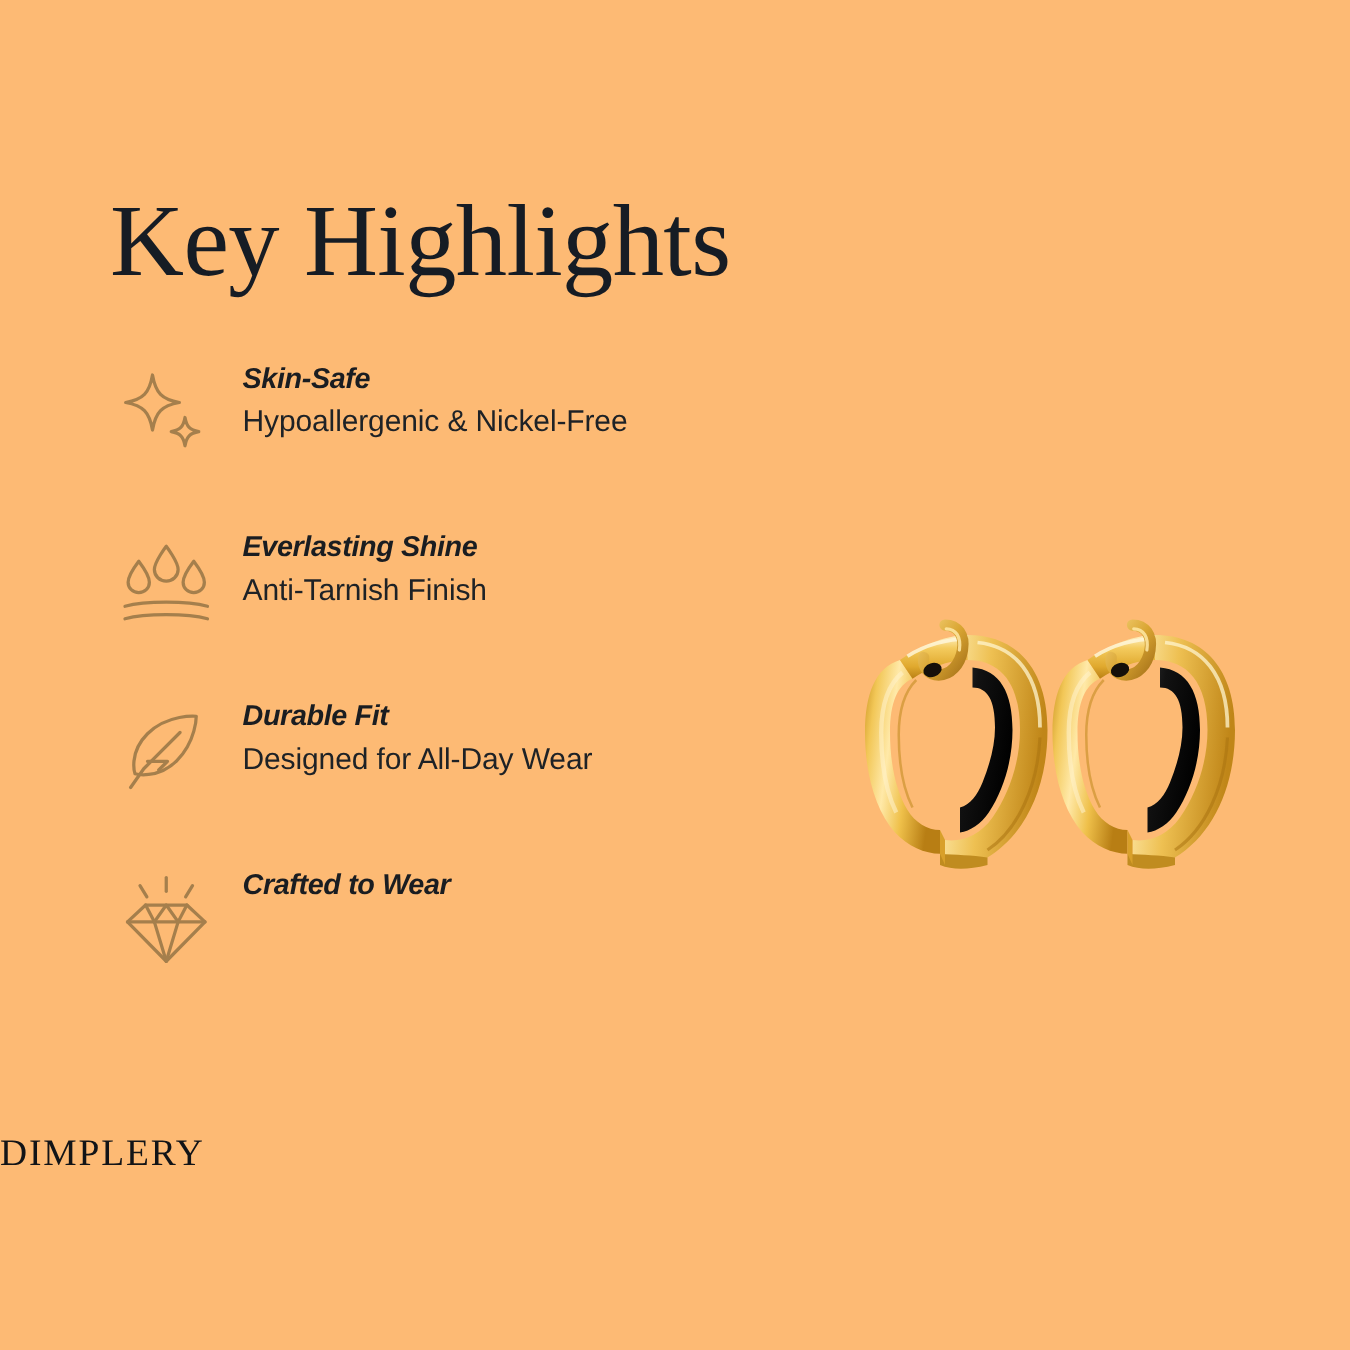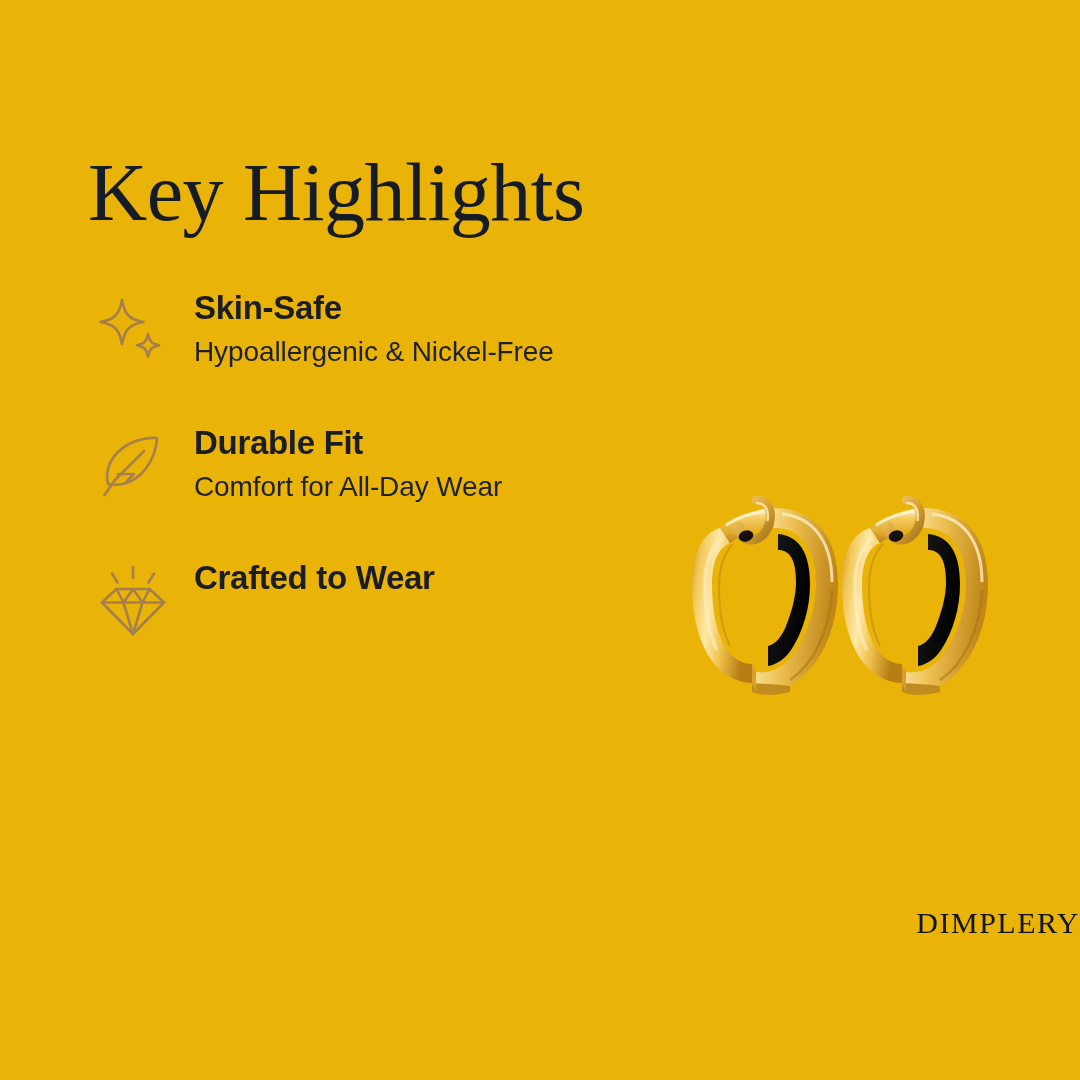--- a/index.html
+++ b/index.html
@@ -7,21 +7,21 @@
   html, body {
     width:1080px; height:1080px;
     background:#FEF9F5;
     font-family:"Liberation Sans", sans-serif;
     overflow:hidden;
   }
 
   #canvas {
     position:relative;
     width:1080px; height:1080px;
-    background:#eab308;
+    background:#fdba74;
   }
 
   
   .page-title {
     position:absolute;
     left:88px; top:152px;
     font-family:"Liberation Serif", serif;
     font-size:82px;
     font-weight:400;
     letter-spacing:-0.5px;
@@ -57,30 +57,31 @@
     display:block;
     overflow:visible;
   }
 
   .feature-text {
     flex:1 1 auto;
     padding-left:10px;
   }
 
   .feature-title {
-    font-size:33px;
+    font-size:23px;
     font-weight:700;
     color:#1A1D21;
     line-height:1.22;
     letter-spacing:-0.3px;
     white-space:nowrap;
+    font-style:italic;
   }
 
   .feature-sub {
-    font-size:28px;
+    font-size:24px;
     font-weight:400;
     color:#1E2226;
     line-height:1.3;
     margin-top:6px;
     letter-spacing:-0.1px;
     white-space:nowrap;
   }
 
   
   .product {
@@ -88,21 +89,21 @@
     left:600px; top:400px;
     width:420px; height:300px;
   }
   .product svg { width:100%; height:100%; display:block; }
 
   
   .brand {
     position:absolute;
     left:0; right:0;
     top:906px;
-    text-align:right;
+    text-align:left;
     font-family:"Liberation Serif", serif;
     font-size:30px;
     font-weight:400;
     letter-spacing:1.5px;
     color:#121417;
   }
 </style>
 </head>
 <body>
 
@@ -118,35 +119,54 @@
           <path d="M26 6 C28.5 20.5 33.5 25.5 47.5 28 C33.5 30.5 28.5 35.5 26 50 C23.5 35.5 18.5 30.5 4.5 28 C18.5 25.5 23.5 20.5 26 6 Z"></path>
           <path d="M52 40 C53.3 47.4 55.9 50 63 51.3 C55.9 52.6 53.3 55.2 52 62.6 C50.7 55.2 48.1 52.6 41 51.3 C48.1 50 50.7 47.4 52 40 Z"></path>
         </svg>
       </div>
       <div class="feature-text">
         <div class="feature-title">Skin-Safe</div>
         <div class="feature-sub">Hypoallergenic &amp; Nickel-Free</div>
       </div>
     </div>
 
+    <div class="feature">
+      <div class="feature-icon">
+        <svg viewBox="0 0 74 74" fill="none" stroke="#A57F4C" stroke-width="2.6" stroke-linecap="round" stroke-linejoin="round">
+
+          <path d="M37 8 C37 8 27.5 20.5 27.5 26.6 C27.5 31.9 31.8 35.8 37 35.8 C42.2 35.8 46.5 31.9 46.5 26.6 C46.5 20.5 37 8 37 8 Z"></path>
+
+          <path d="M15 20 C15 20 6.5 31.3 6.5 36.8 C6.5 41.6 10.3 45.1 15 45.1 C19.7 45.1 23.5 41.6 23.5 36.8 C23.5 31.3 15 20 15 20 Z"></path>
+
+          <path d="M59 20 C59 20 50.5 31.3 50.5 36.8 C50.5 41.6 54.3 45.1 59 45.1 C63.7 45.1 67.5 41.6 67.5 36.8 C67.5 31.3 59 20 59 20 Z"></path>
+
+          <path d="M4 56 C20 51.6 54 51.6 70 56"></path>
+          <path d="M4 66 C20 61.6 54 61.6 70 66"></path>
+        </svg>
+      </div>
+      <div class="feature-text">
+        <div class="feature-title">Everlasting Shine</div>
+        <div class="feature-sub">Anti-Tarnish Finish</div>
+      </div>
+    </div>
 
     <div class="feature">
       <div class="feature-icon">
         <svg viewBox="0 0 74 74" fill="none" stroke="#A57F4C" stroke-width="2.6" stroke-linecap="round" stroke-linejoin="round">
 
           <path d="M61 9 C61 9 38 7 22 23 C6.5 38.5 12 55 12 55 C12 55 30 60 45.5 44.5 C61 29 61 9 61 9 Z"></path>
 
           <path d="M48 22 L19 51 L8.5 66"></path>
 
           <path d="M22 45 L38 45 L31 52"></path>
         </svg>
       </div>
       <div class="feature-text">
         <div class="feature-title">Durable Fit</div>
-        <div class="feature-sub">Comfort for All-Day Wear</div>
+        <div class="feature-sub">Designed for All-Day Wear</div>
       </div>
     </div>
 
     <div class="feature">
       <div class="feature-icon">
         <svg viewBox="0 0 74 74" fill="none" stroke="#A57F4C" stroke-width="2.6" stroke-linecap="round" stroke-linejoin="round">
 
           <path d="M37 3 L37 14"></path>
           <path d="M16 9.5 L21.5 18.5"></path>
           <path d="M58 9.5 L52.5 18.5"></path>

